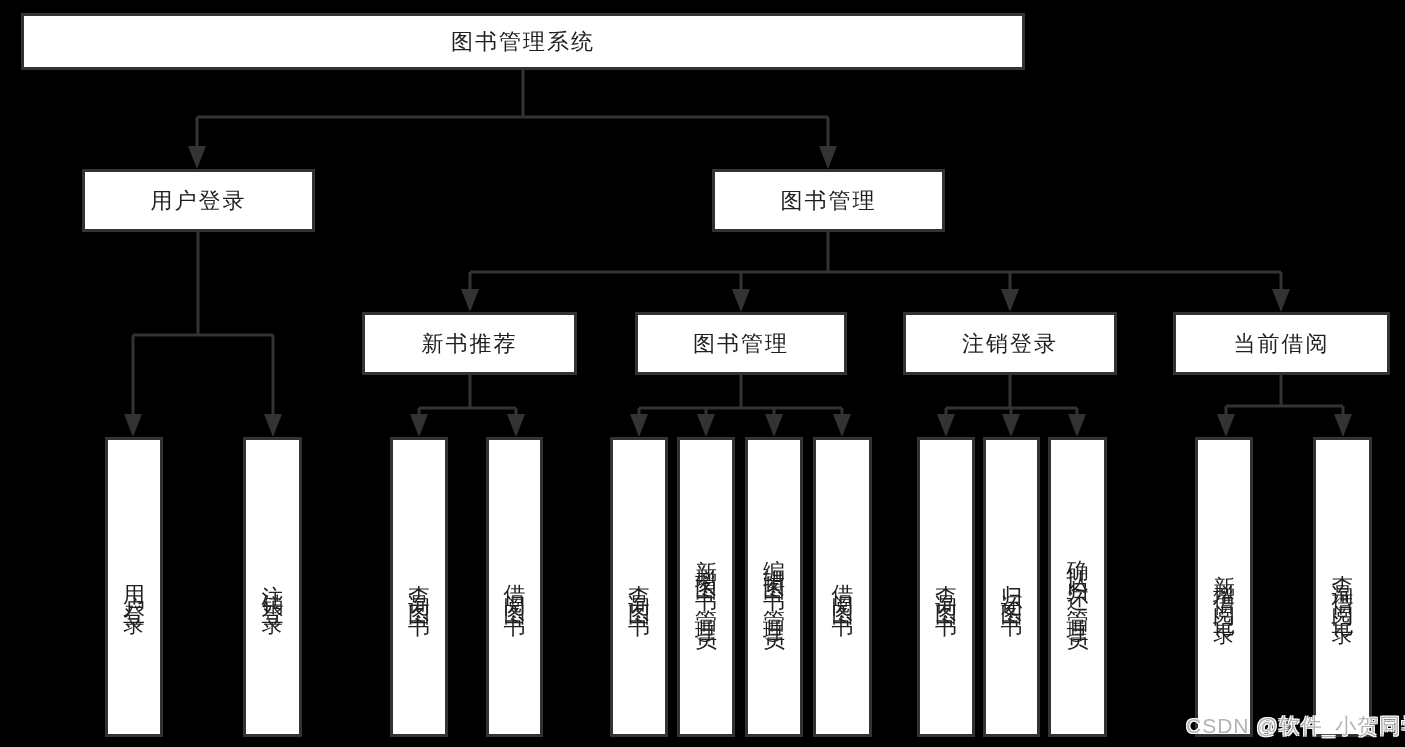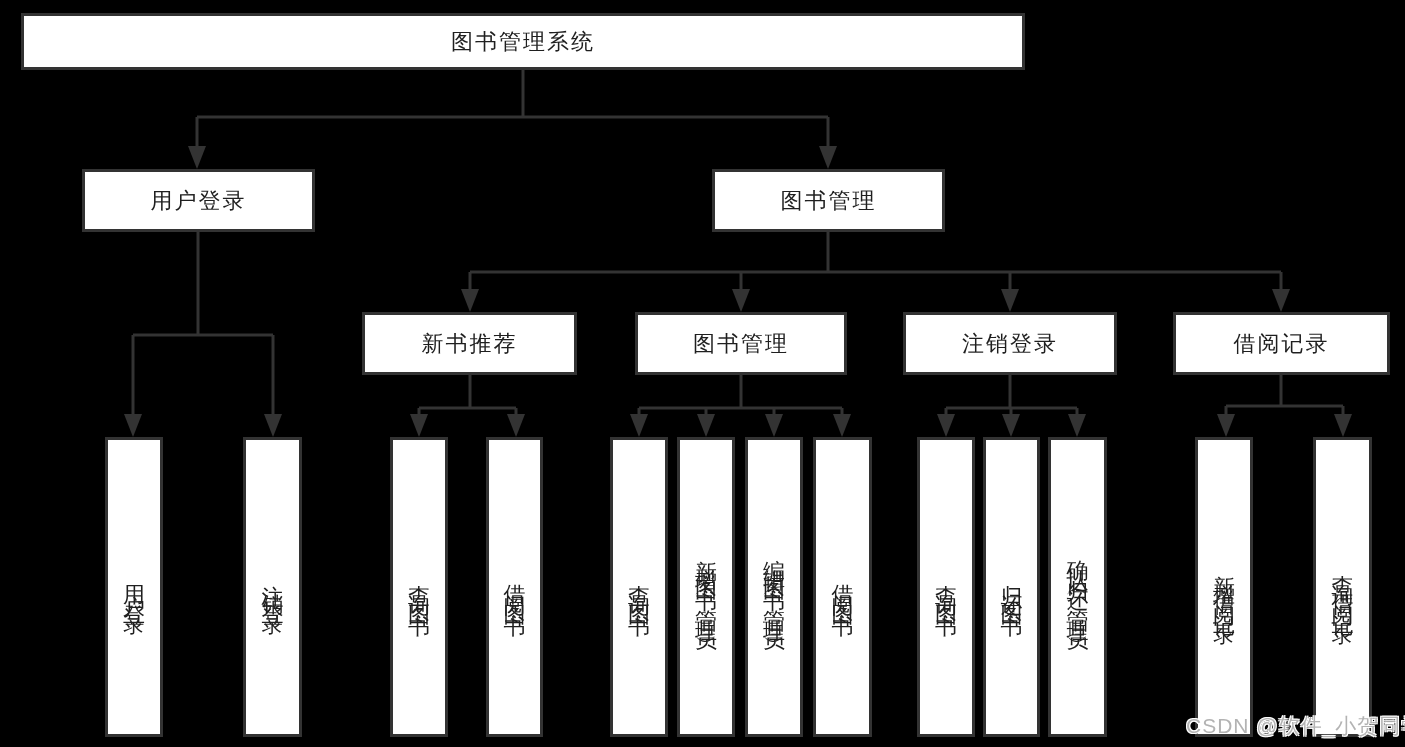--- a/index.html
+++ b/index.html
@@ -95,21 +95,21 @@
   </svg>
 
   <div class="node" style="left:21px; top:13px; width:1004px; height:57px;">图书管理系统</div>
 
   <div class="node" style="left:82px; top:169px; width:233px; height:63px;">用户登录</div>
   <div class="node" style="left:362px; top:312px; width:215px; height:63px;">新书推荐</div>
 
   <div class="node" style="left:712px; top:169px; width:233px; height:63px;">图书管理</div>
   <div class="node" style="left:635px; top:312px; width:212px; height:63px;">图书管理</div>
   <div class="node" style="left:903px; top:312px; width:214px; height:63px;">注销登录</div>
-  <div class="node" style="left:1173px; top:312px; width:217px; height:63px;">借阅记录</div>
+  <div class="node" style="left:1173px; top:312px; width:217px; height:63px;">当前借阅</div>
 
   <div class="node vnode" style="left:105px; top:437px; width:58px; height:300px;">用户登录</div>
   <div class="node vnode" style="left:243px; top:437px; width:59px; height:300px;">注销登录</div>
 
   <div class="node vnode" style="left:390px; top:437px; width:58px; height:300px;">查询图书</div>
   <div class="node vnode" style="left:486px; top:437px; width:57px; height:300px;">借阅图书</div>
 
   <div class="node vnode" style="left:610px; top:437px; width:58px; height:300px;">查询图书</div>
   <div class="node vnode" style="left:677px; top:437px; width:58px; height:300px;">新增图书（管理员）</div>
   <div class="node vnode" style="left:745px; top:437px; width:58px; height:300px;">编辑图书（管理员）</div>

